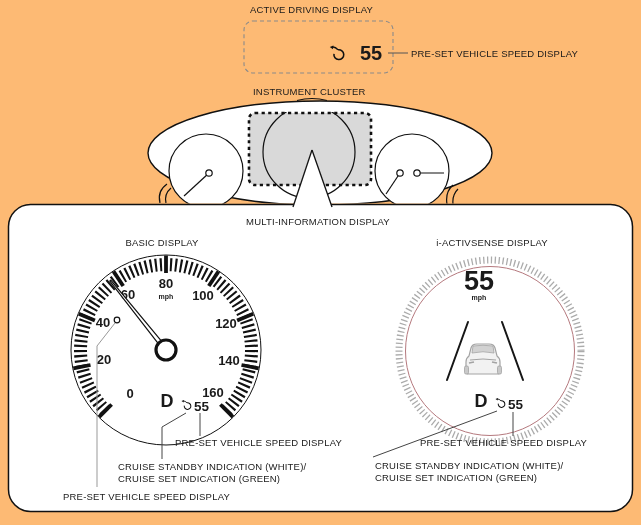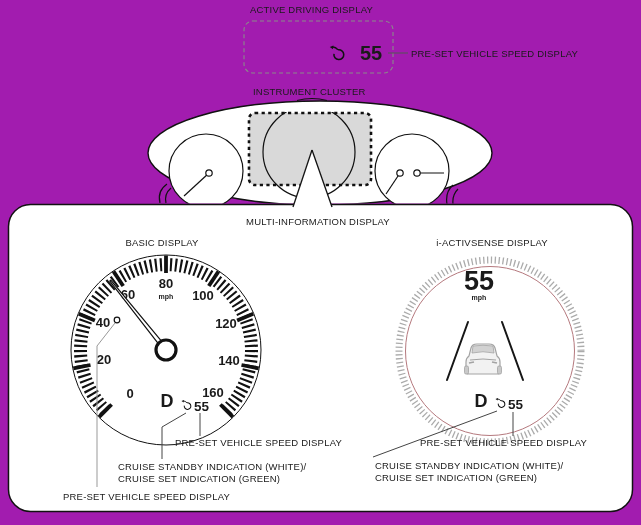--- a/index.html
+++ b/index.html
@@ -1,16 +1,16 @@
 <!DOCTYPE html>
 <html><head>
 <meta charset="utf-8">
 <style>
   html,body{margin:0;padding:0;background:#fff;}
-  .page{position:relative;width:641px;height:525px;background:#a21caf;overflow:hidden;}
+  .page{position:relative;width:641px;height:525px;background:#fdba74;overflow:hidden;}
   svg{position:absolute;left:0;top:0;}
   text{font-family:"Liberation Sans","DejaVu Sans",sans-serif;fill:#1a1a1a;}
   .lbl{font-size:9.5px;letter-spacing:.2px;}
   .num{font-size:13px;font-weight:bold;}
   .unit{font-size:7px;font-weight:bold;}
 </style>
 </head>
 <body>
 
 <div class="page">

